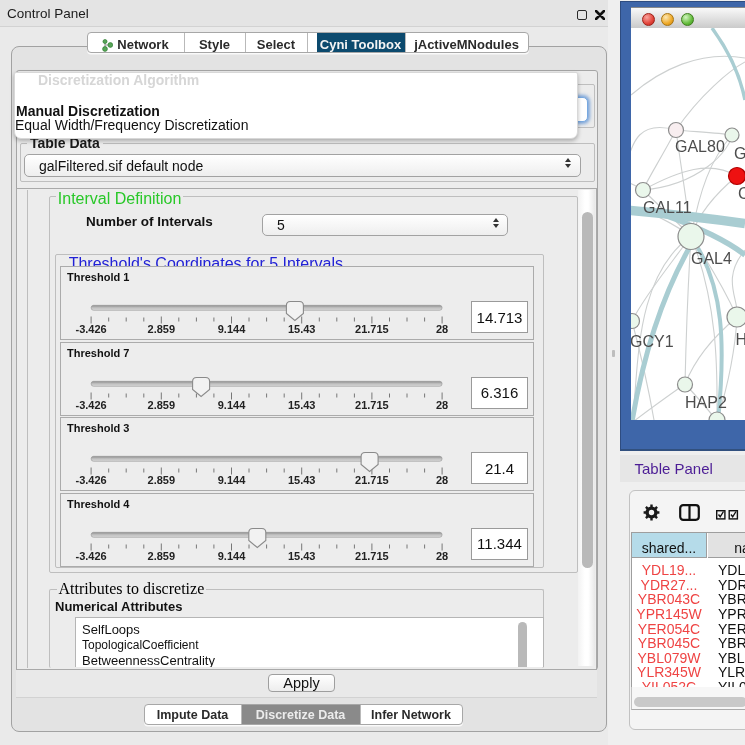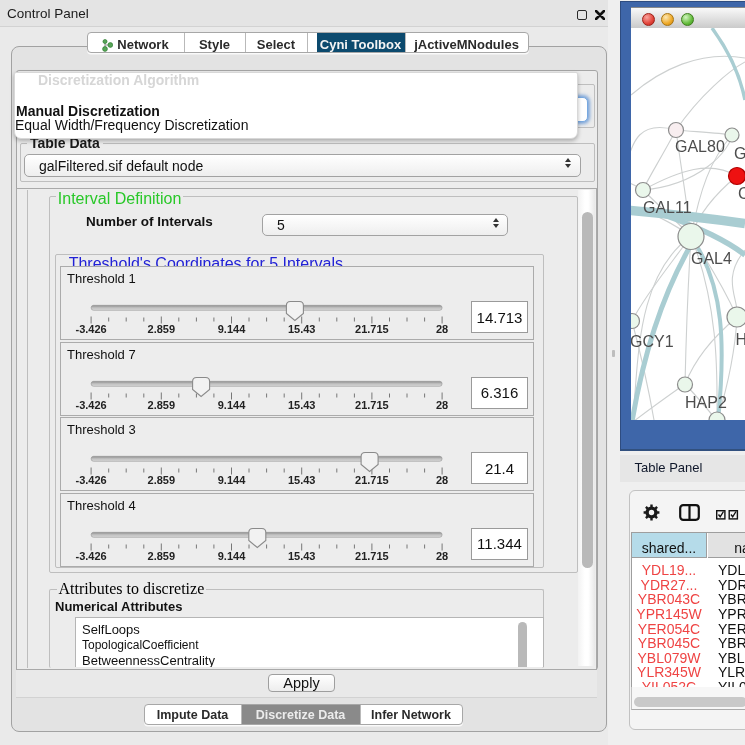--- a/index.html
+++ b/index.html
@@ -30,21 +30,21 @@
 .combo{position:absolute;background:linear-gradient(#ffffff,#eeeeee);
   border:1px solid #a2a2a2;border-radius:5px;font-size:14px;color:#111;}
 .combo .cv{position:absolute;left:14px;top:50%;transform:translateY(-50%);}
 .arrows{position:absolute;width:7px;}
 .arrows .up{width:0;height:0;border-left:3.5px solid transparent;border-right:3.5px solid transparent;
   border-bottom:4.5px solid #333;margin-bottom:2px;}
 .arrows .dn{width:0;height:0;border-left:3.5px solid transparent;border-right:3.5px solid transparent;
   border-top:4.5px solid #333;}
 
 .tbox{position:absolute;left:60px;width:472px;height:72px;border:1px solid #ababab;background:#ededed;}
-.tbox .tt{position:absolute;left:6px;top:4px;font-size:13px;font-weight:normal;color:#111;}
+.tbox .tt{position:absolute;left:6px;top:4px;font-size:11px;font-weight:bold;color:#111;}
 .vbox{position:absolute;left:410px;top:34px;width:55px;height:30px;background:#fff;
   border:1px solid #9a9a9a;display:flex;align-items:center;justify-content:center;
   font-size:15px;color:#111;}
 
 #popup{z-index:20;left:14px;top:72px;width:562px;height:65px;background:#fff;
   border:1px solid #d8d8d8;border-radius:2px 2px 7px 7px;box-shadow:0 2px 4px rgba(0,0,0,0.28);
   font-size:14px;}
 #popup .r1{position:absolute;left:0;right:0;top:8.5px;text-align:center;color:#b4b4b4;}
 #popup .r2{position:absolute;left:1px;top:30px;font-weight:bold;color:#111;}
 #popup .r3{position:absolute;left:0px;top:44px;color:#111;}
@@ -63,21 +63,21 @@
 .sbthumb{position:absolute;background:#b9b9b9;border-radius:6px;}
 
 #rightbg{left:608px;top:0;width:137px;height:745px;background:#efefef;}
 #netwin{left:620px;top:1px;width:125px;height:447px;background:#3e66a9;
   border-top:1px solid #2e4c80;border-left:1px solid #2e4c80;border-bottom:2px solid #31507e;}
 #nettitle{left:631px;top:7px;width:114px;height:21px;
   background:linear-gradient(#f9f9f9,#c8c8c8);border-top:1px solid #8a8a8a;border-bottom:1px solid #6f6f6f;}
 .light{position:absolute;top:5px;width:11px;height:11px;border-radius:50%;}
 #canvas{left:631px;top:28px;width:114px;height:392px;background:#fff;}
 #tphead{left:620px;top:454.5px;width:125px;height:27px;background:#e6e6e6;
-  font-size:13px;color:#0f172a;}
+  font-size:15px;color:#4c1d95;}
 #tphead span{position:absolute;left:14.5px;top:5.5px;}
 #tablepanel{left:629px;top:490px;width:130px;height:238px;background:#f4f4f4;
   border:1px solid #c2c2c2;border-radius:6px 0 0 6px;}
 #tbl{left:631px;top:532px;width:114px;height:155px;background:#fff;overflow:hidden;
   border-left:1px solid #9e9e9e;border-top:1px solid #9e9e9e;padding-left:28px;}
 .hcell{position:absolute;top:0;height:25px;font-size:14px;color:#111;
   display:flex;align-items:center;justify-content:center;padding-top:5px;box-sizing:border-box;}
 .trow{position:absolute;font-size:14px;color:#ef4444;width:74px;text-align:center;}
 .trow2{position:absolute;font-size:14px;color:#111;left:86px;}
 </style>

